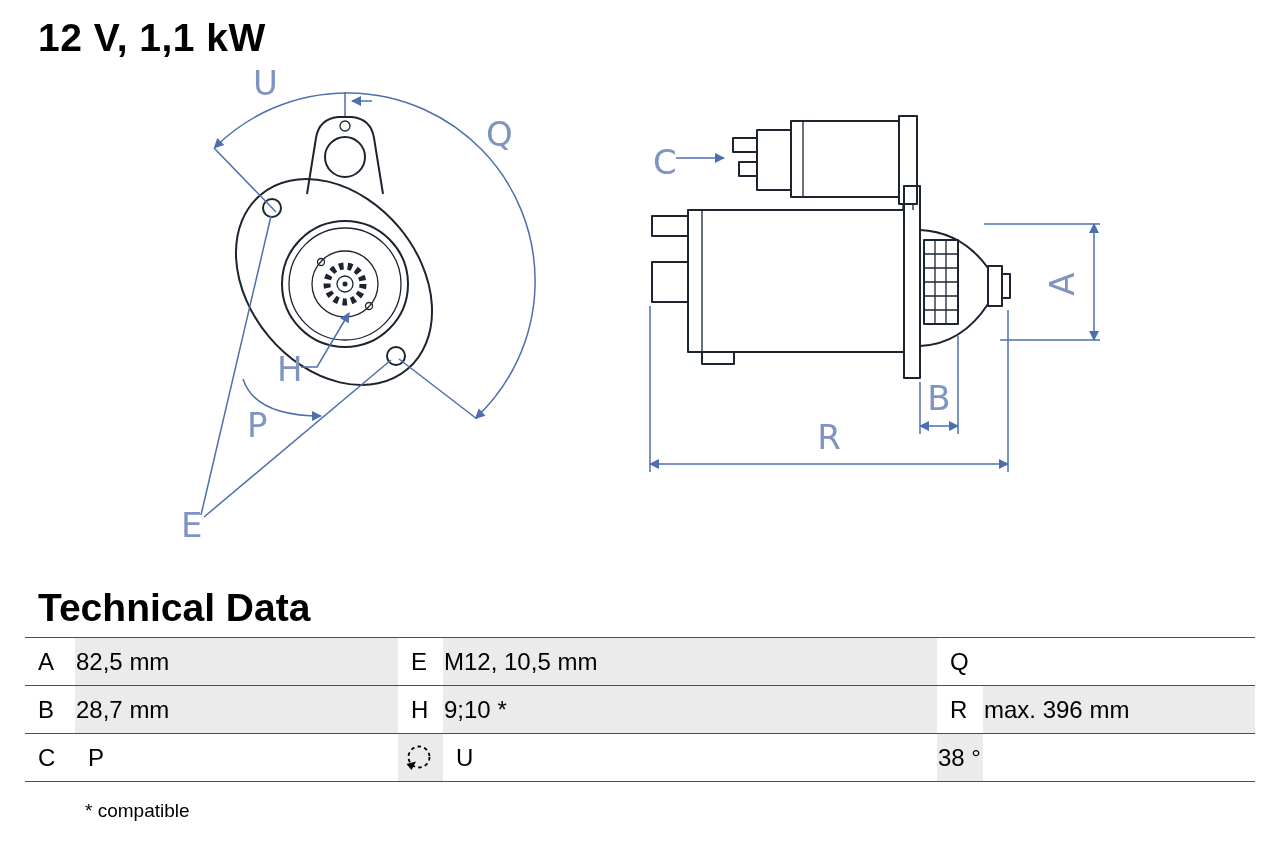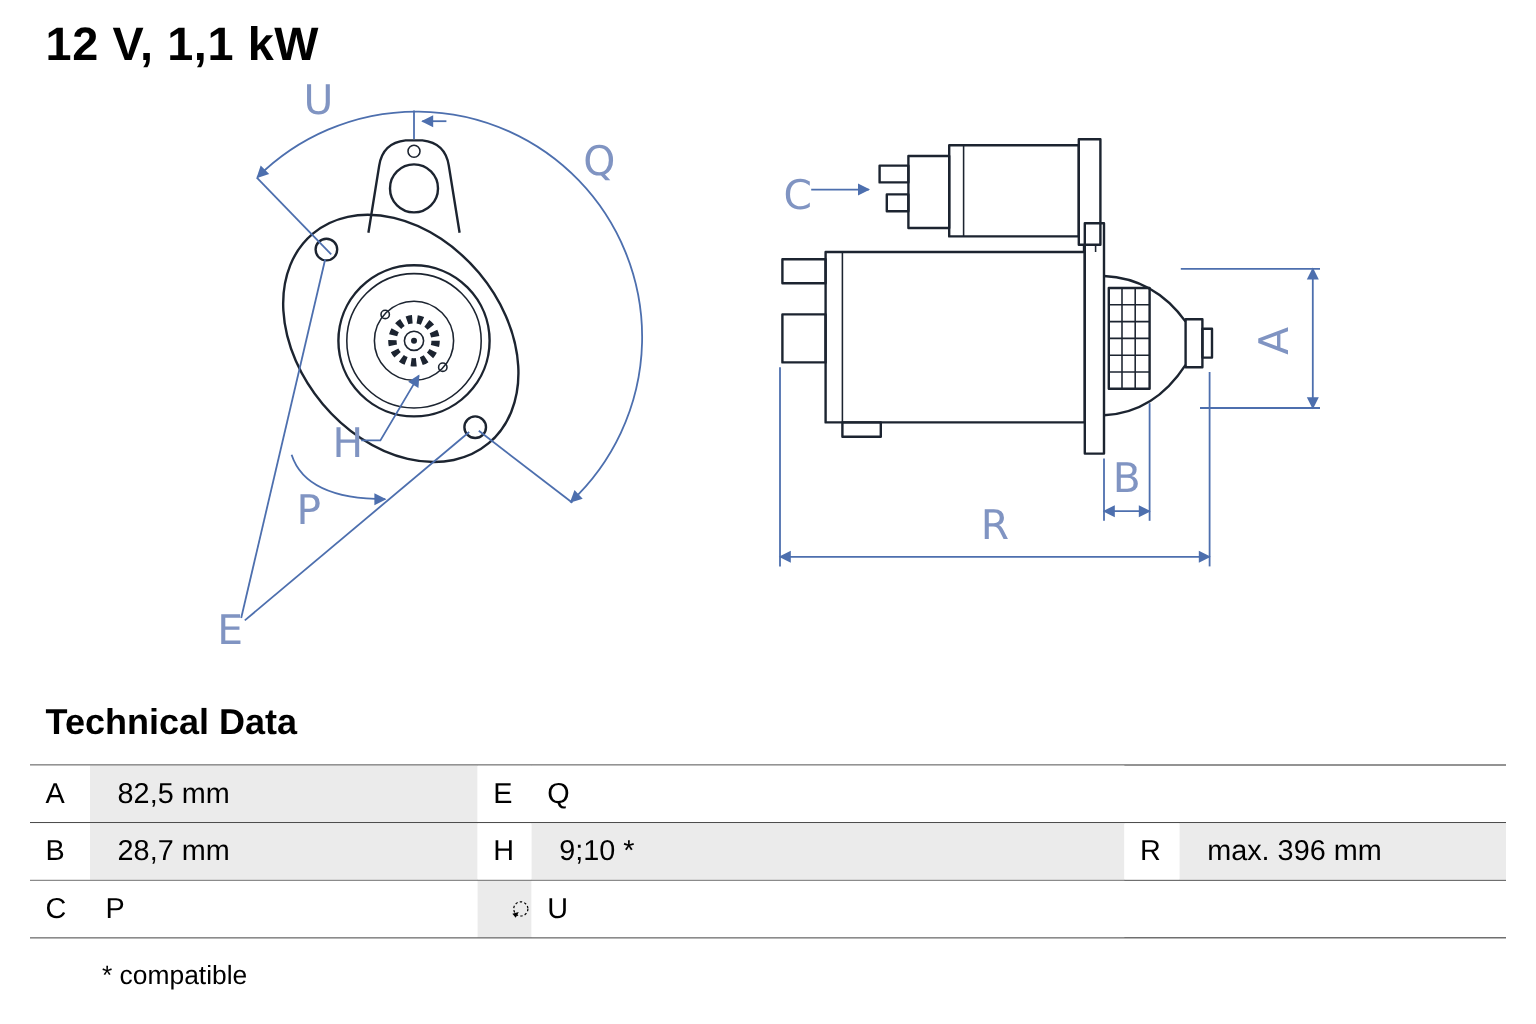--- a/index.html
+++ b/index.html
@@ -23,40 +23,40 @@
   .drawing .ink { stroke:var(--line-color); stroke-width:2; fill:none; stroke-linejoin:round; }
   .drawing .ink-thin { stroke:var(--line-color); stroke-width:1.3; fill:none; }
   .drawing .dim { stroke:var(--accent-color); stroke-width:1.5; fill:none; }
   .drawing .arrow-fill { fill:var(--accent-color); stroke:none; }
   .drawing .dim-text {
     fill:var(--label-color); font-size:34px;
     font-family:"DejaVu Sans", sans-serif;
   }
   .section-title {
     position:absolute; left:38px; top:586px;
-    font-size:30px; font-weight:bold;
+    font-size:39px; font-weight:bold;
   }
   .tech-table {
     position:absolute; left:25px; top:637px; width:1230px;
     border-top:1px solid var(--row-line-color);
   }
   .trow {
     display:grid;
     grid-template-columns:50px 323px 45px 494px 46px 272px;
     height:48px;
     border-bottom:1px solid var(--row-line-color);
     font-size:24px;
   }
   .tcell { display:flex; align-items:center; height:100%; }
   .tcell.label { background:#fff; padding-left:13px; }
-  .tcell.value { background:var(--value-cell-bg); padding-left:23px; }
+  .tcell.value { background:var(--value-cell-bg); padding-left:1px; }
   .rot-icon { display:block; margin-left:4px; }
   .footnote {
     position:absolute; left:85px; top:800px;
-    font-size:22px;
+    font-size:19px;
   }
 </style>
 </head>
 <body>
 
 <div class="title">12 V, 1,1 kW</div>
 
 <svg class="drawing" width="1280" height="580" viewBox="0 0 1280 580" xmlns="http://www.w3.org/2000/svg">
   <defs>
     <marker id="arrow" viewBox="0 0 12 12" refX="10" refY="6" markerWidth="8" markerHeight="8" orient="auto-start-reverse">
@@ -162,36 +162,38 @@
   </g>
 </svg>
 
 <div class="section-title">Technical Data</div>
 
 <div class="tech-table">
   <div class="trow">
     <div class="tcell label">A</div>
     <div class="tcell value">82,5 mm</div>
     <div class="tcell label">E</div>
+    <div class="tcell value">M12, 10,5 mm</div>
     <div class="tcell label">Q</div>
   </div>
   <div class="trow">
     <div class="tcell label">B</div>
     <div class="tcell value">28,7 mm</div>
     <div class="tcell label">H</div>
     <div class="tcell value">9;10 *</div>
     <div class="tcell label">R</div>
     <div class="tcell value">max. 396 mm</div>
   </div>
   <div class="trow">
     <div class="tcell label">C</div>
     <div class="tcell label">P</div>
     <div class="tcell value">
       <svg class="rot-icon" width="32" height="32" viewBox="0 0 32 32" xmlns="http://www.w3.org/2000/svg">
         <circle cx="16" cy="15" r="10.5" fill="none" stroke="#000" stroke-width="1.8" stroke-dasharray="3.6 3.2"></circle>
         <path d="M3.5,22 L13,19.5 L8.5,28 Z" fill="#000"></path>
       </svg>
     </div>
     <div class="tcell label">U</div>
+    <div class="tcell value">38 °</div>
   </div>
 </div>
 
 <div class="footnote">* compatible</div>
 
 </body></html>

